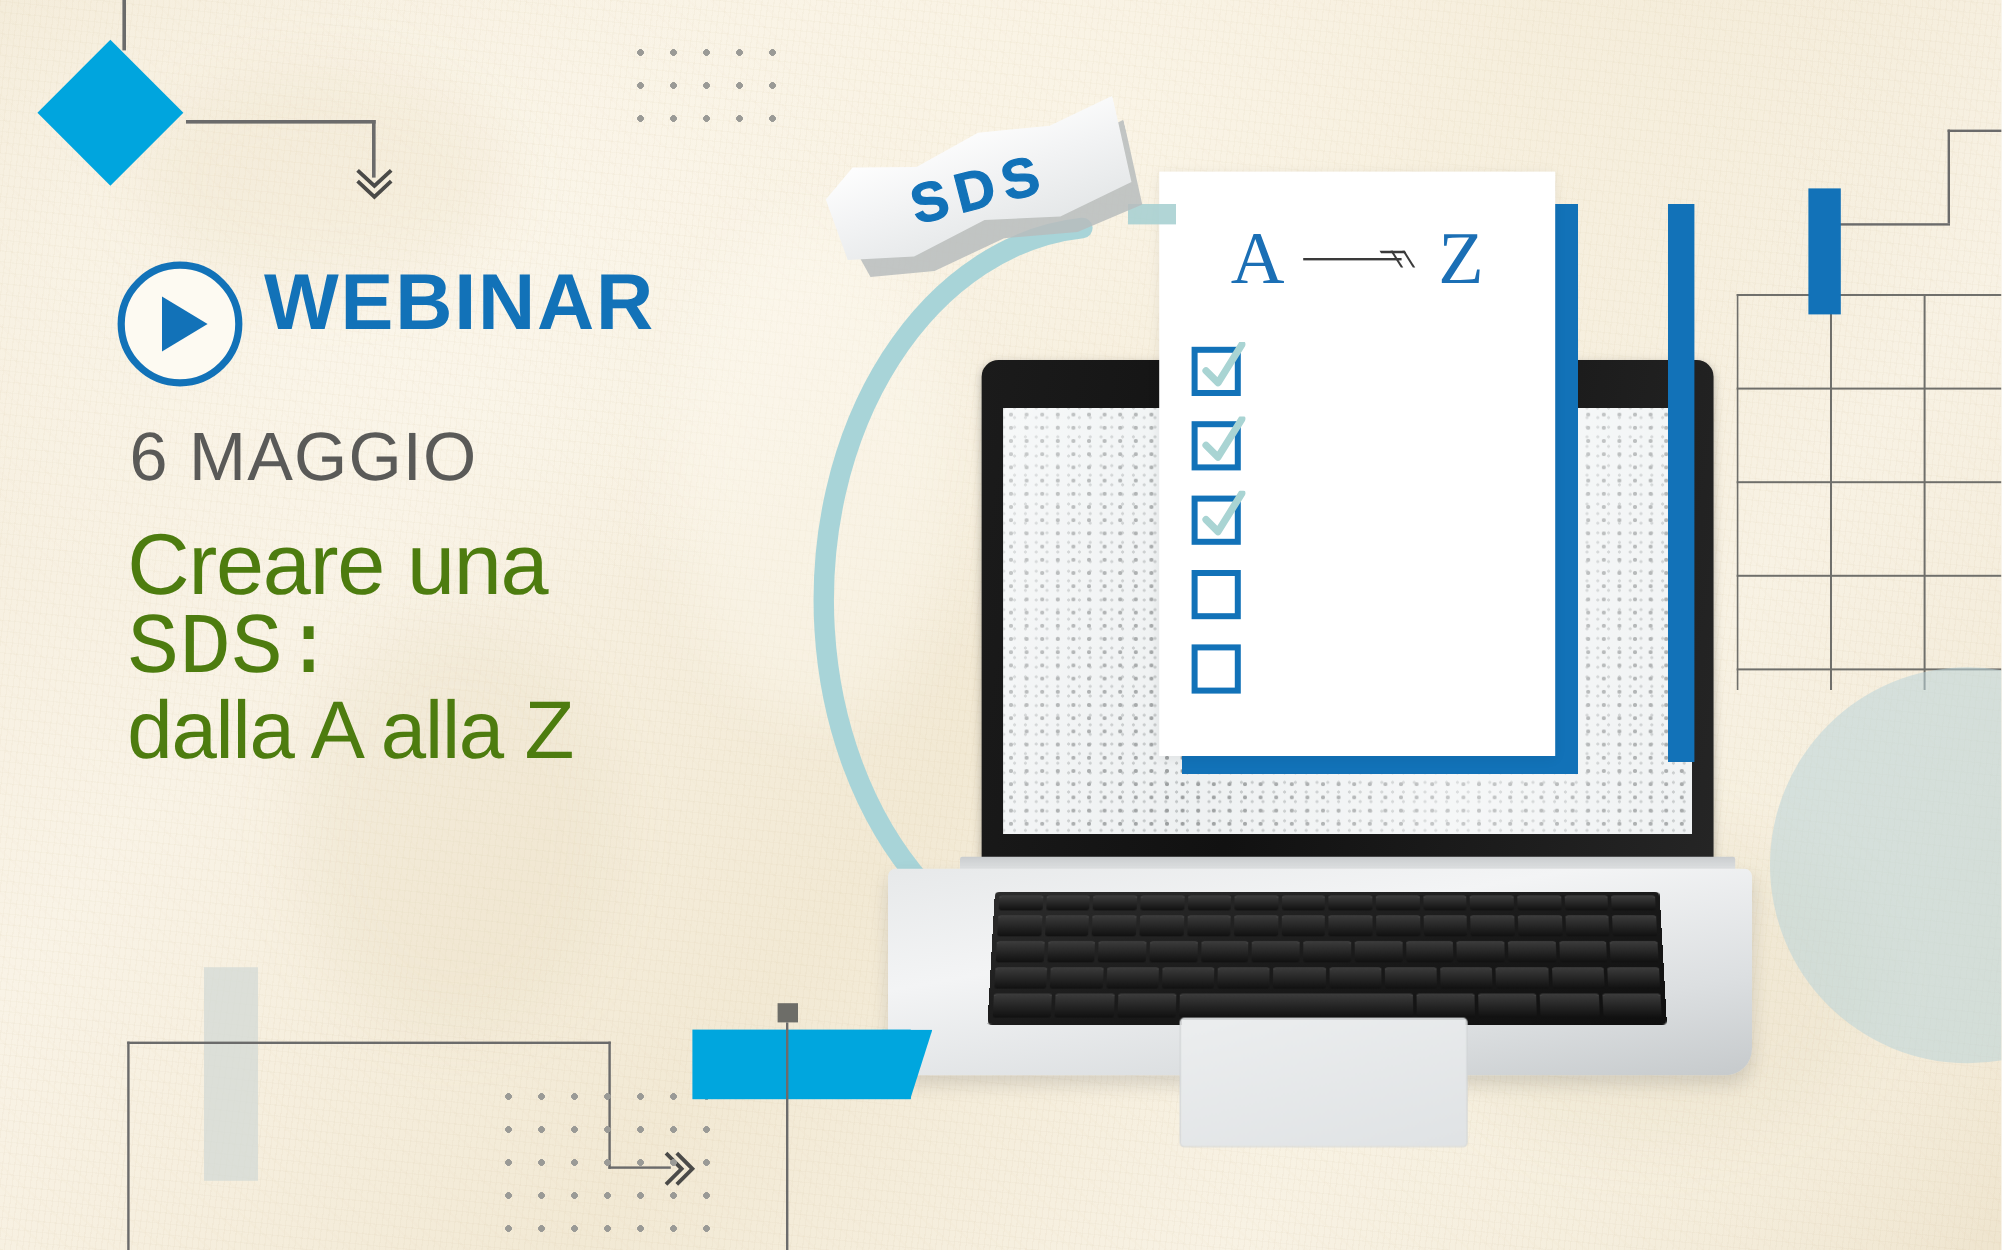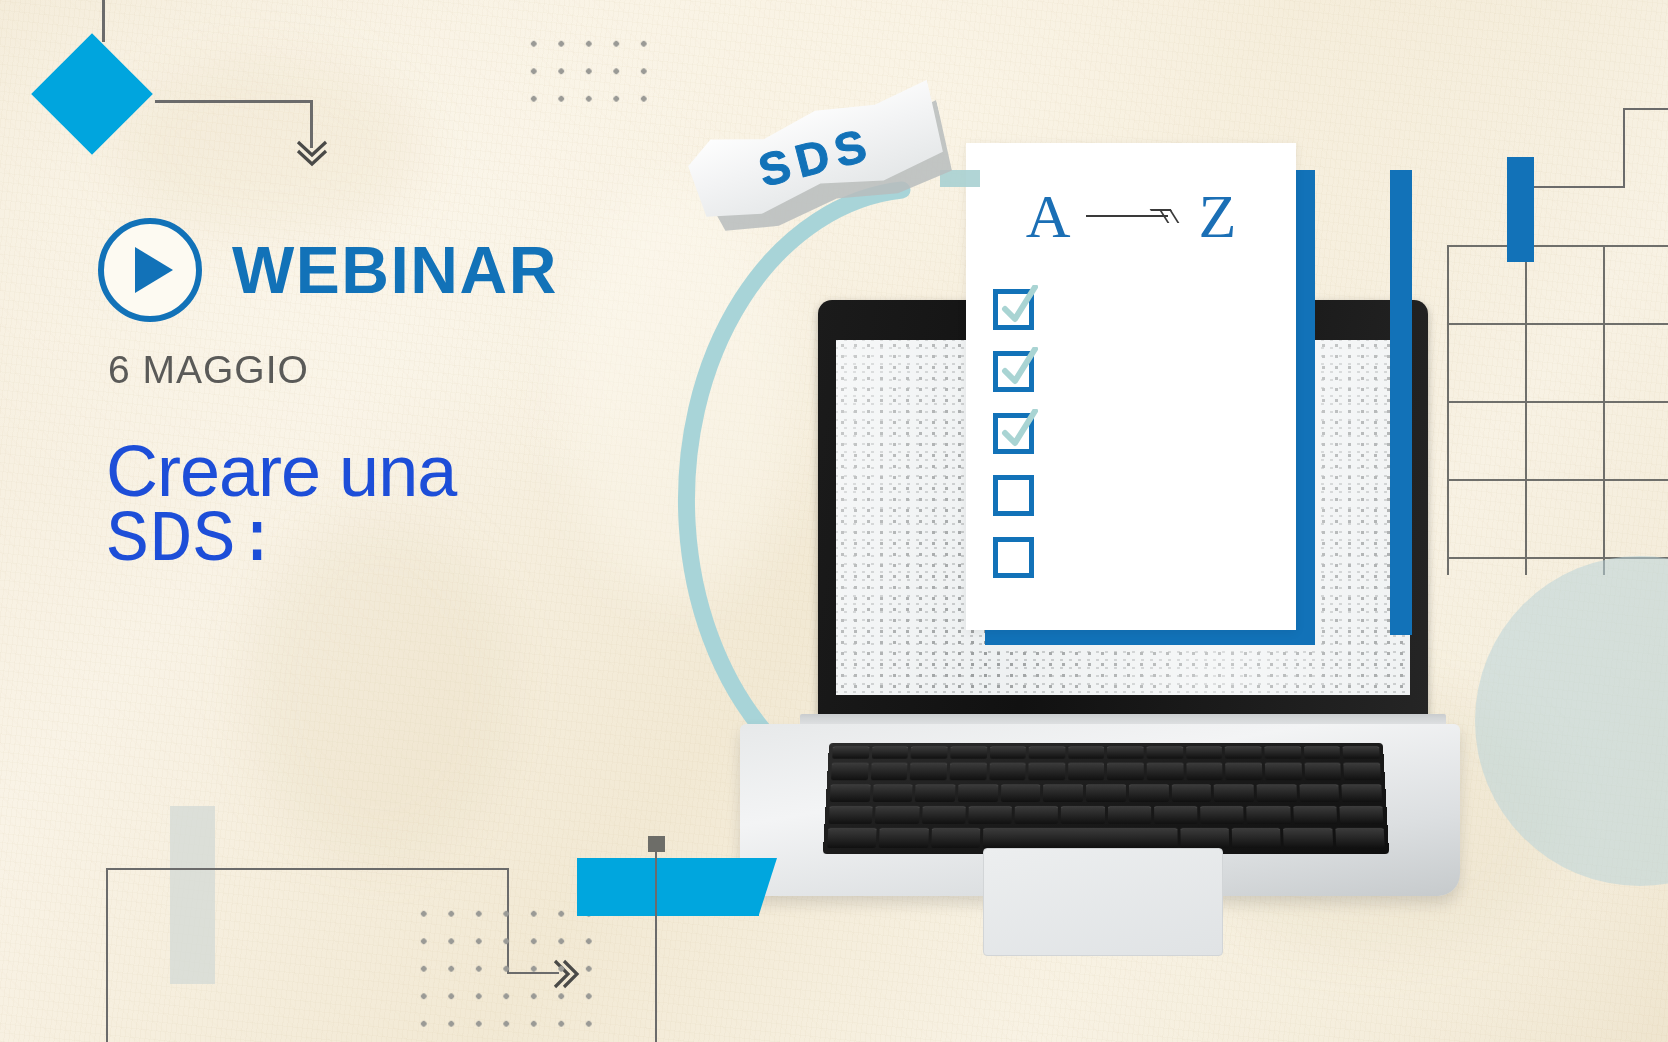--- a/index.html
+++ b/index.html
@@ -78,21 +78,21 @@
     opacity: .55;
   }
 
   
   .arc { position: absolute; }
 
   
   .webinar-row {
     position: absolute;
     left: 98px; top: 218px;
-    display: flex; align-items: center; gap: 30px;
+    display: flex; gap: 18px;
   }
   .play-circle {
     width: 104px; height: 104px; border-radius: 50%;
     border: 6px solid #1272b8;
     background: #fdfaf2;
     display: flex; align-items: center; justify-content: center;
     flex: none;
   }
   .play-tri {
     width: 0; height: 0;
@@ -104,30 +104,30 @@
   .webinar-word {
     font-size: 66px;
     font-weight: 700;
     letter-spacing: 1.5px;
     color: #1272b8;
     line-height: 1;
   }
   .date-line {
     position: absolute;
     left: 108px; top: 348px;
-    font-size: 39px;
+    font-size: 57px;
     color: #5a5a58;
     letter-spacing: 1px;
   }
   .headline {
     position: absolute;
     left: 106px; top: 437px;
     font-size: 72px;
     line-height: .97;
-    color: #1d4ed8;
+    color: #4d7c0f;
     letter-spacing: -1px;
     font-weight: 400;
     width: 620px;
   }
   .headline .h-l2 { letter-spacing: 0px; font-family: Liberation Mono, monospace; }
   .headline .h-l3 { font-size: 68px; }
 
   .cta {
     position: absolute;
     left: 106px; top: 734px;
@@ -525,20 +525,21 @@
       <span class="play-tri"></span>
     </span>
     <span class="webinar-word">WEBINAR</span>
   </div>
 
   <div class="date-line">6 MAGGIO</div>
 
   <div class="headline">
     <div class="h-l1">Creare una</div>
     <div class="h-l2">SDS:</div>
+    <div class="h-l3">dalla A alla Z</div>
   </div>
 
 
   <div class="gray-bar" style="left:170px;top:806px;width:45px;height:178px;"></div>
 
   <div class="gray-line" style="left:106px;top:868px;width:403px;height:2.4px;"></div>
   <div class="gray-line" style="left:106px;top:868px;width:2.4px;height:174px;"></div>
   <div class="gray-line" style="left:507px;top:868px;width:2.4px;height:106px;"></div>
   <div class="gray-line" style="left:507px;top:972px;width:52px;height:2.4px;"></div>
   <svg class="deco" style="left:551px;top:958px;width:34px;height:32px;" viewBox="0 0 34 32">

